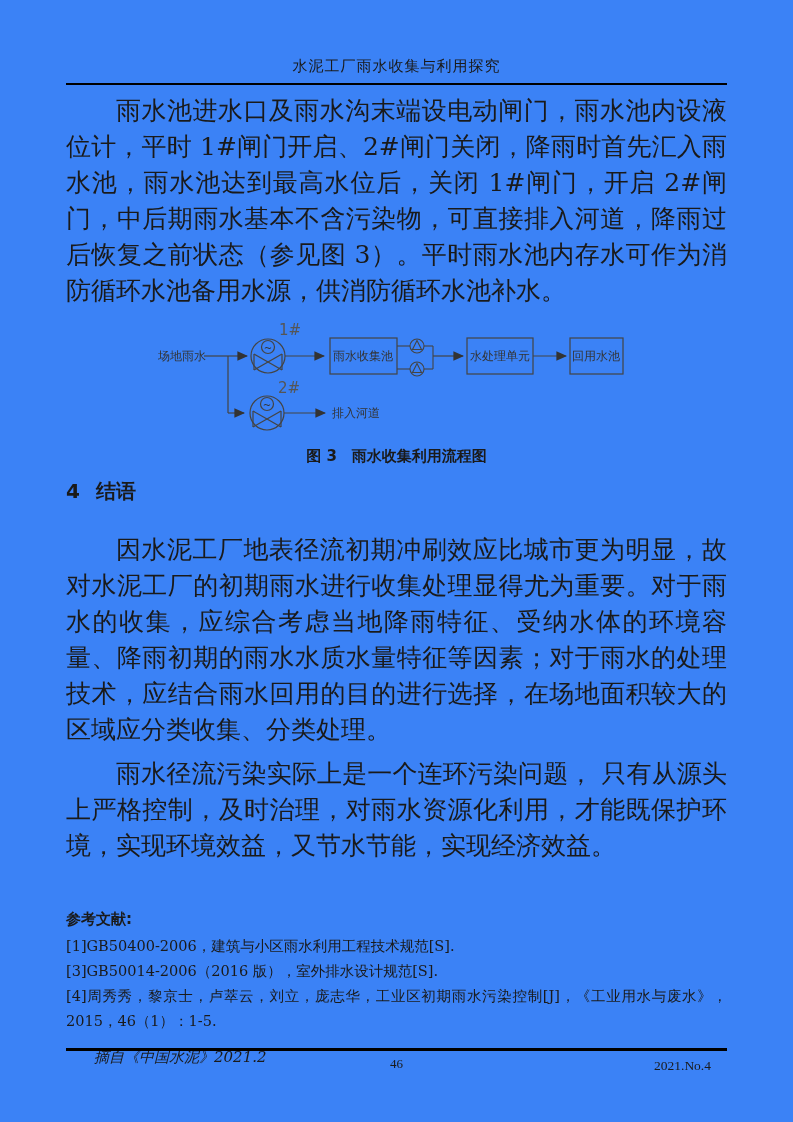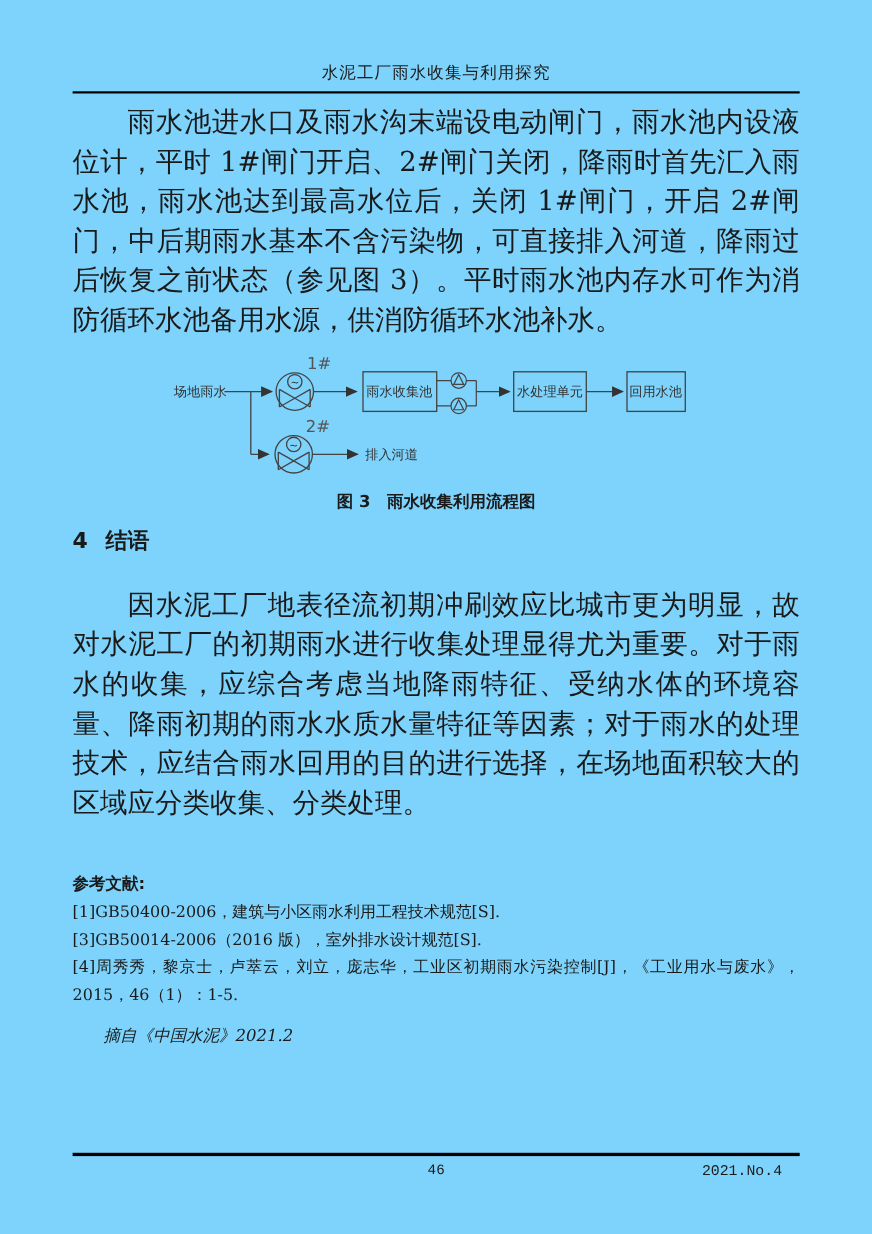--- a/index.html
+++ b/index.html
@@ -1,20 +1,20 @@
 <!DOCTYPE html>
 <html><head>
 <meta charset="utf-8">
 <style>
   html, body { margin: 0; padding: 0; background: #ffffff; }
   .page {
     position: relative;
     width: 793px;
     height: 1122px;
-    background: #7dd3fc;
+    background: #3b82f6;
     color: #1a1a1a;
     overflow: hidden;
     font-family: "DejaVu Serif", "Liberation Serif", serif;
   }
   .content {
     position: absolute;
     left: 66px;
     top: 0;
     width: 661px;
   }
@@ -71,21 +71,21 @@
     font-style: italic;
     font-size: 15px;
     margin-left: 28px;
   }
   .doc-footer {
     position: absolute;
     left: 66px;
     top: 1048px;
     width: 661px;
     border-top: 3px solid #000000;
-    font-family: Liberation Mono, monospace;
+    font-family: Liberation Serif, serif;
   }
   .footer-page {
     display: block;
     text-align: center;
     padding-top: 5px;
     font-size: 13px;
   }
   .footer-issue {
     position: absolute;
     right: 16px;
@@ -179,20 +179,21 @@
       </svg>
     </div>
 
     <div class="figure-caption">图 3　雨水收集利用流程图</div>
 
     <div class="section-heading">
       <span class="sec-num">4</span><span>结语</span>
     </div>
 
     <p class="body-para para2">因水泥工厂地表径流初期冲刷效应比城市更为明显，故对水泥工厂的初期雨水进行收集处理显得尤为重要。对于雨水的收集，应综合考虑当地降雨特征、受纳水体的环境容量、降雨初期的雨水水质水量特征等因素；对于雨水的处理技术，应结合雨水回用的目的进行选择，在场地面积较大的区域应分类收集、分类处理。</p>
+    <p class="body-para">雨水径流污染实际上是一个连环污染问题， 只有从源头上严格控制，及时治理，对雨水资源化利用，才能既保护环境，实现环境效益，又节水节能，实现经济效益。</p>
 
     <div class="refs-heading">参考文献:</div>
 
     <ul class="refs-list">
       <li>[1]GB50400-2006，建筑与小区雨水利用工程技术规范[S].</li>
       <li>[3]GB50014-2006（2016 版），室外排水设计规范[S].</li>
       <li>[4]周秀秀，黎京士，卢萃云，刘立，庞志华，工业区初期雨水污染控制[J]，《工业用水与废水》，2015，46（1）：1-5.</li>
     </ul>
 
     <div class="source-note">摘自《中国水泥》2021.2</div>

